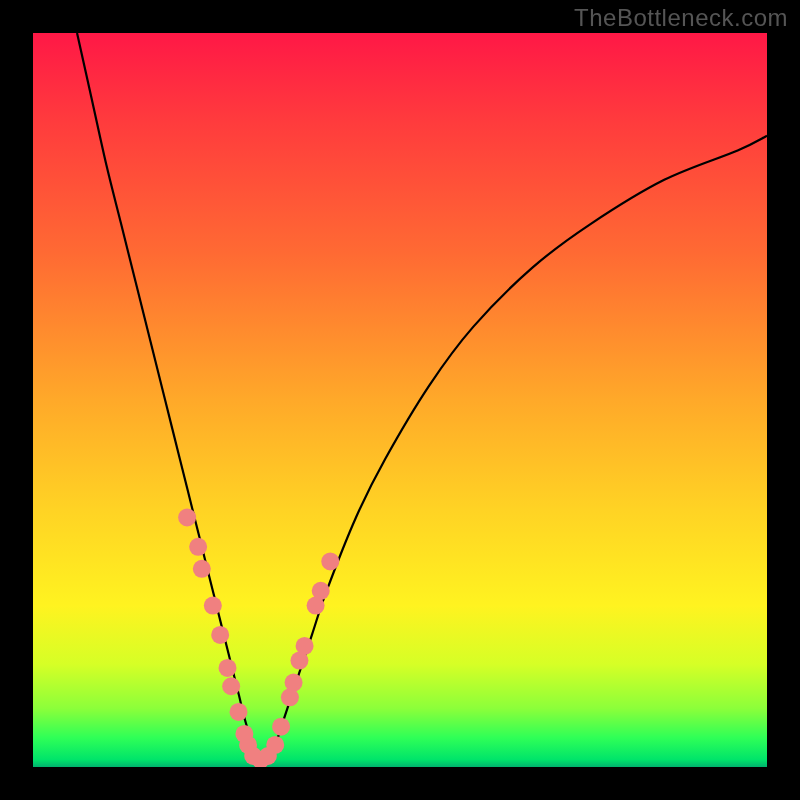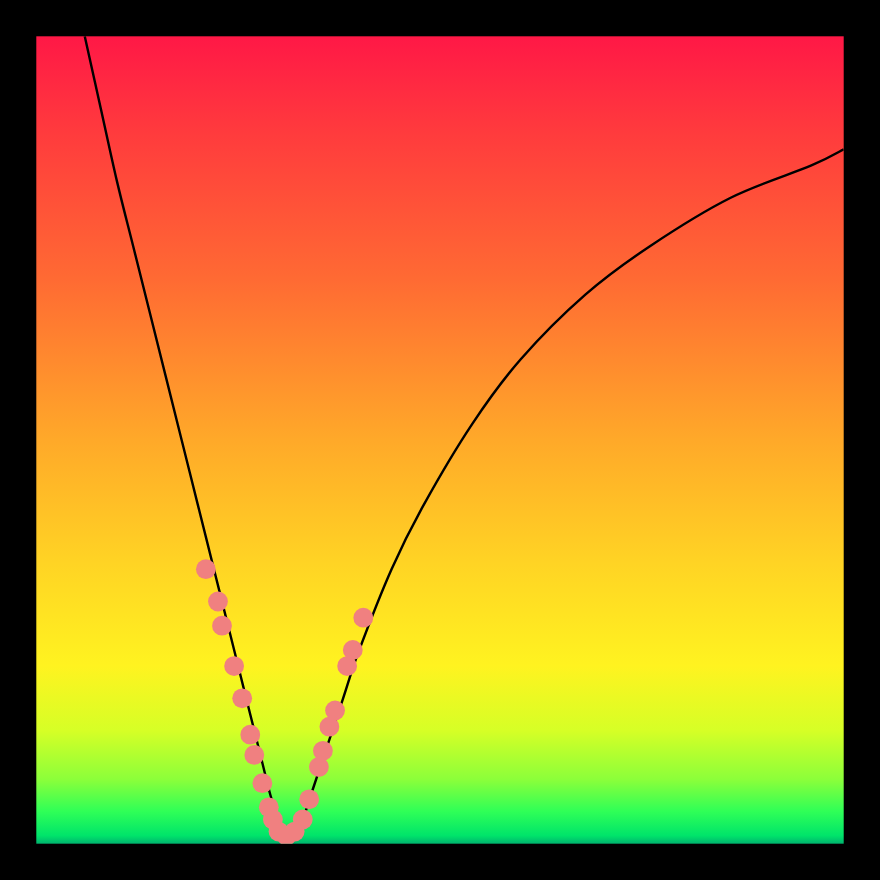--- a/index.html
+++ b/index.html
@@ -54,20 +54,21 @@
     left: 0;
     top: 0;
     width: 734px;
     height: 734px;
   }
 </style>
 </head>
 <body>
 
 <div class="frame">
+  <div class="watermark">TheBottleneck.com</div>
 
   <div class="plot-area">
     <svg class="curve" viewBox="0 0 734 734" preserveAspectRatio="none">
       <path id="curve-path" fill="none" stroke="#000000" stroke-width="2.2" d="M 44.04 0 C 46.486666666666665 11.009999999999991, 53.82666666666667 44.03999999999995, 58.72 66.05999999999995 C 63.61333333333333 88.07999999999994, 68.50666666666667 111.32333333333332, 73.4 132.12 C 78.29333333333334 152.91666666666669, 83.18666666666667 171.2666666666667, 88.08 190.84000000000003 C 92.97333333333333 210.41333333333336, 97.86666666666667 229.98666666666668, 102.76 249.56 C 107.65333333333334 269.1333333333333, 112.54666666666667 288.7066666666667, 117.44 308.28000000000003 C 122.33333333333333 327.85333333333335, 127.22666666666667 347.4266666666667, 132.12 367 C 137.01333333333335 386.5733333333333, 141.9066666666667 406.1466666666667, 146.8 425.72 C 151.69333333333333 445.29333333333335, 156.58666666666664 464.8666666666666, 161.48 484.43999999999994 C 166.37333333333333 504.01333333333326, 172.49 528.48, 176.16 543.16 C 179.82999999999998 557.8399999999999, 181.05333333333334 562.7333333333333, 183.5 572.52 C 185.94666666666666 582.3066666666666, 188.39333333333335 592.0933333333334, 190.84 601.88 C 193.28666666666666 611.6666666666666, 195.73333333333335 621.4533333333334, 198.18 631.24 C 200.62666666666667 641.0266666666666, 203.07333333333335 650.8133333333334, 205.52 660.6 C 207.96666666666667 670.3866666666667, 210.41333333333333 681.3966666666668, 212.85999999999999 689.96 C 215.30666666666664 698.5233333333333, 217.75333333333333 705.8633333333333, 220.2 711.98 C 222.64666666666665 718.0966666666667, 225.09333333333333 724.2133333333334, 227.54 726.66 C 229.98666666666665 729.1066666666666, 232.43333333333334 729.1066666666666, 234.88 726.66 C 237.32666666666665 724.2133333333334, 239.7733333333333 718.0966666666667, 242.22 711.98 C 244.66666666666669 705.8633333333333, 245.89000000000004 700.97, 249.56000000000003 689.96 C 253.23000000000002 678.95, 259.3466666666667 660.5999999999999, 264.24 645.92 C 269.1333333333333 631.24, 274.0266666666667 616.56, 278.92 601.88 C 283.81333333333333 587.2, 286.26000000000005 577.4133333333334, 293.6 557.84 C 300.94 538.2666666666667, 313.1733333333333 506.4599999999999, 322.96 484.43999999999994 C 332.74666666666667 462.41999999999996, 340.08666666666664 447.74, 352.32 425.72 C 364.55333333333334 403.70000000000005, 381.68 374.34, 396.36 352.32 C 411.04 330.3, 423.2733333333333 313.17333333333335, 440.4 293.6 C 457.52666666666664 274.0266666666667, 479.54666666666674 252.0066666666666, 499.12000000000006 234.87999999999994 C 518.6933333333334 217.75333333333327, 535.82 205.52000000000004, 557.84 190.84000000000003 C 579.86 176.16000000000003, 606.7733333333333 159.03333333333327, 631.24 146.79999999999995 C 655.7066666666667 134.56666666666663, 687.5133333333333 124.78000000000004, 704.64 117.44000000000005 C 721.7666666666667 110.10000000000007, 729.1066666666667 105.20666666666666, 734 102.75999999999999"></path>
       <g id="markers-group">
           <circle cx="154.14" cy="484.43999999999994" r="9" fill="#f08080"></circle>
           <circle cx="165.15" cy="513.8" r="9" fill="#f08080"></circle>
           <circle cx="168.82" cy="535.8199999999999" r="9" fill="#f08080"></circle>
           <circle cx="179.82999999999998" cy="572.52" r="9" fill="#f08080"></circle>
           <circle cx="187.17000000000002" cy="601.88" r="9" fill="#f08080"></circle>

